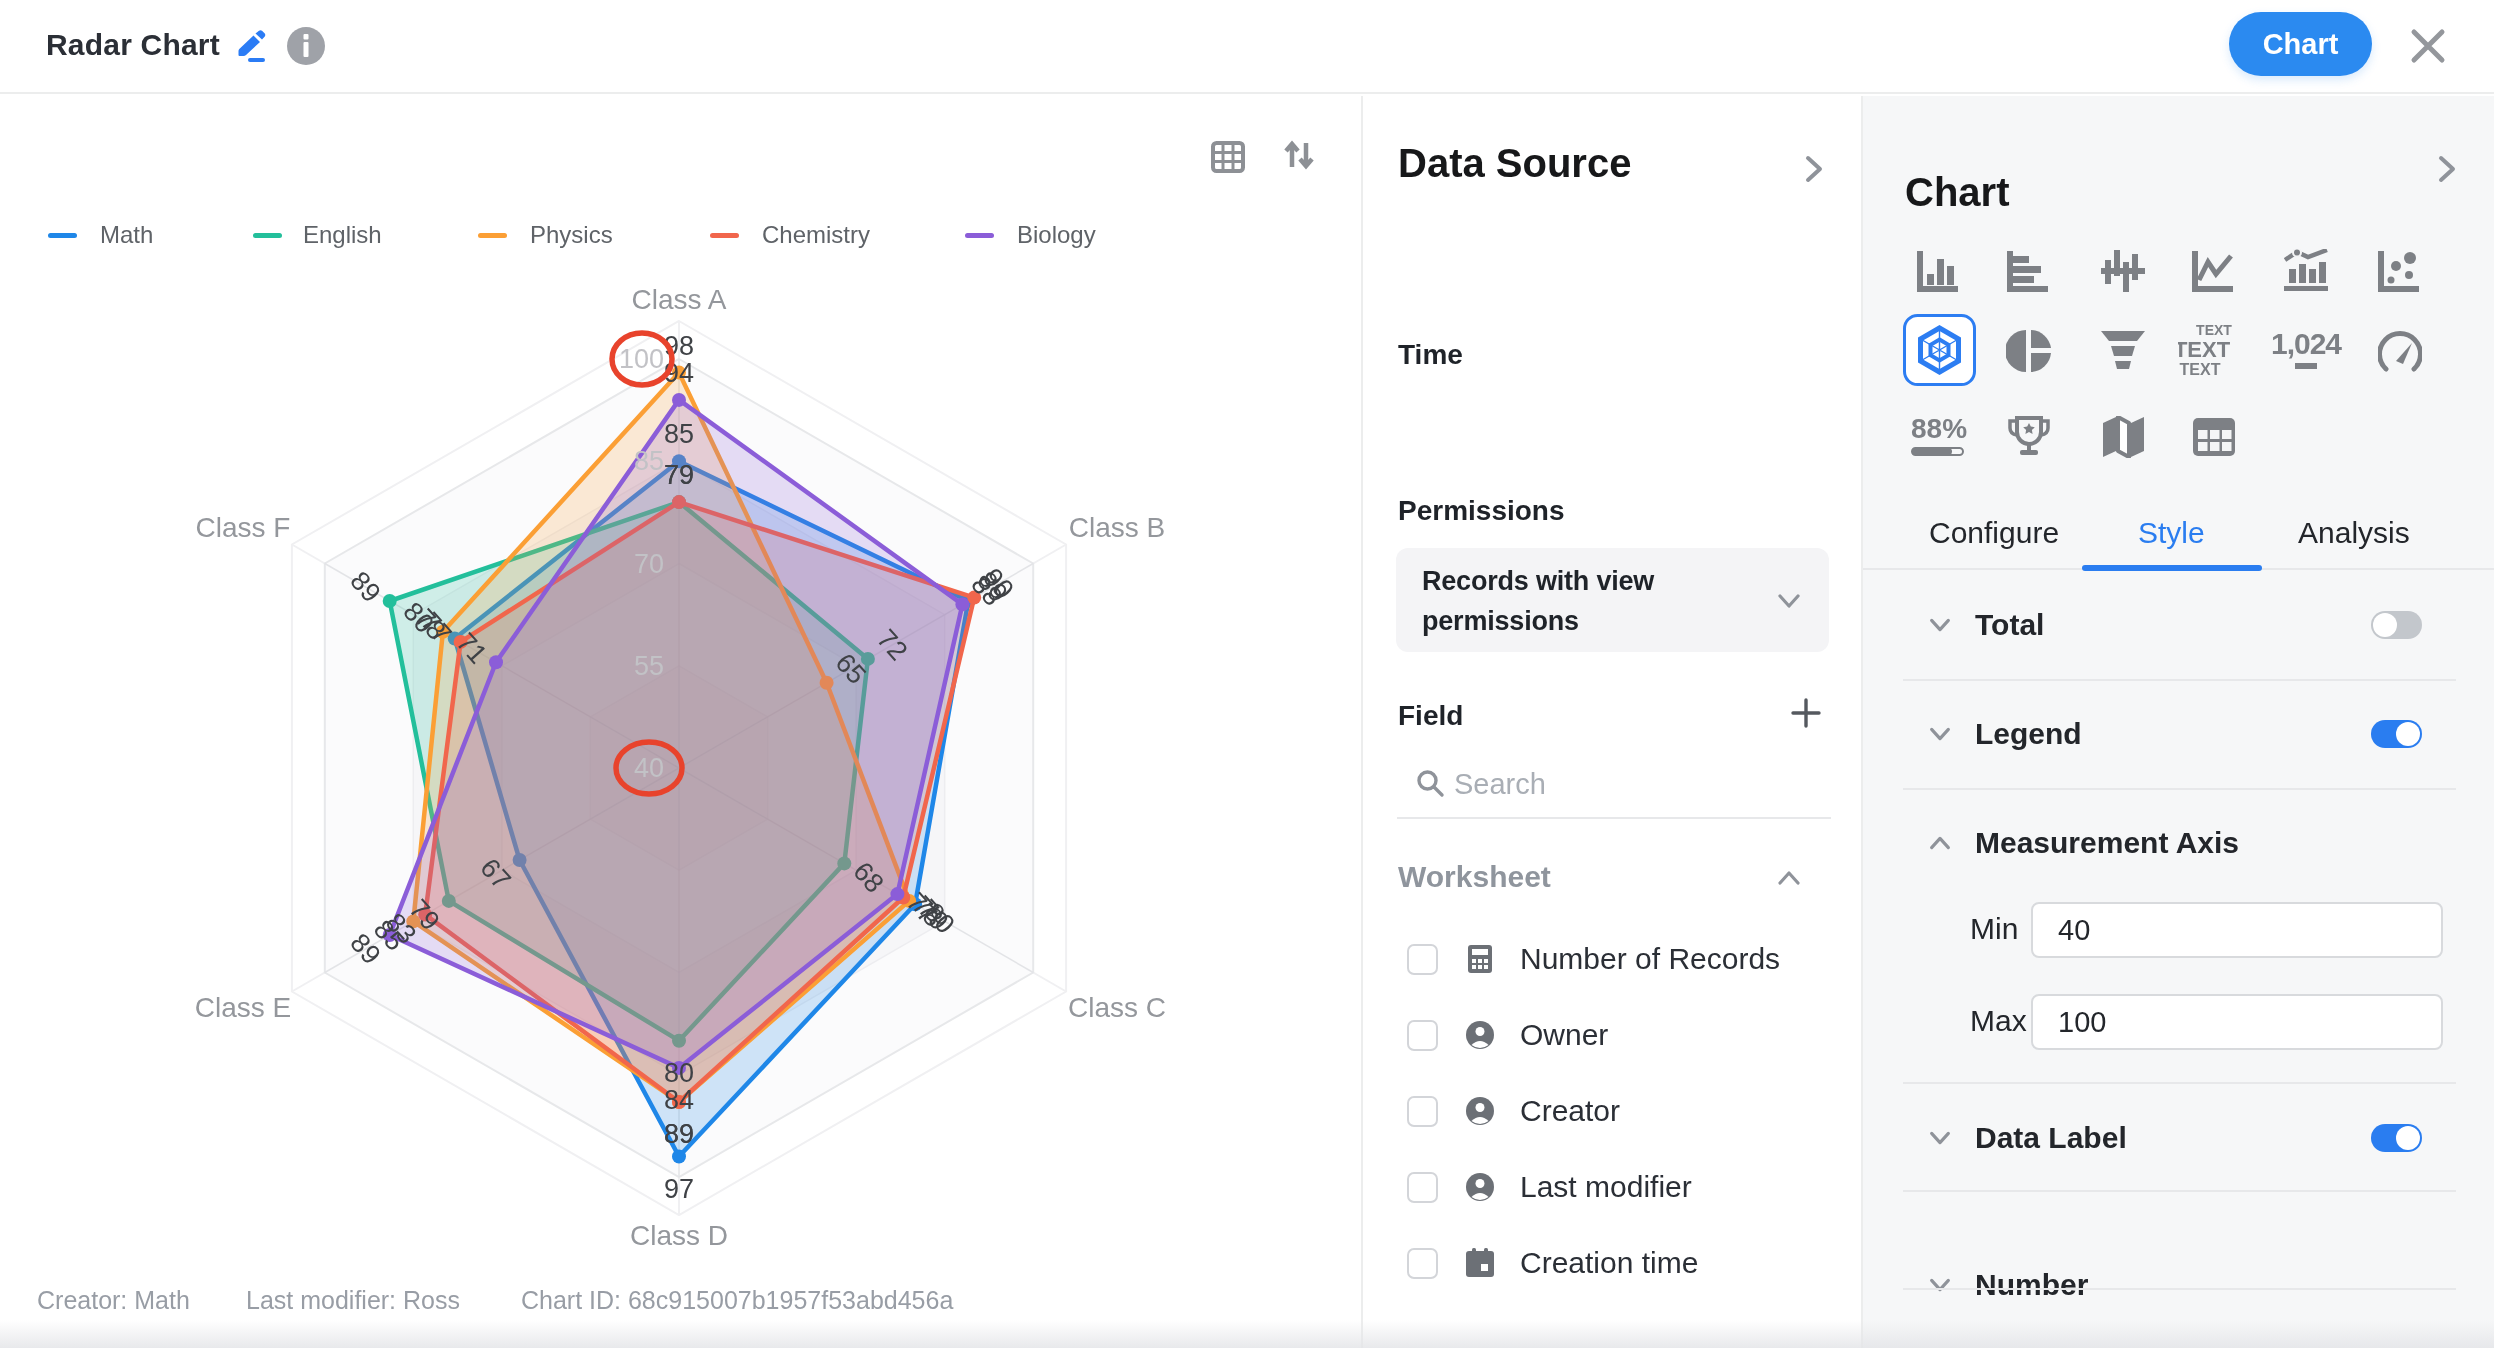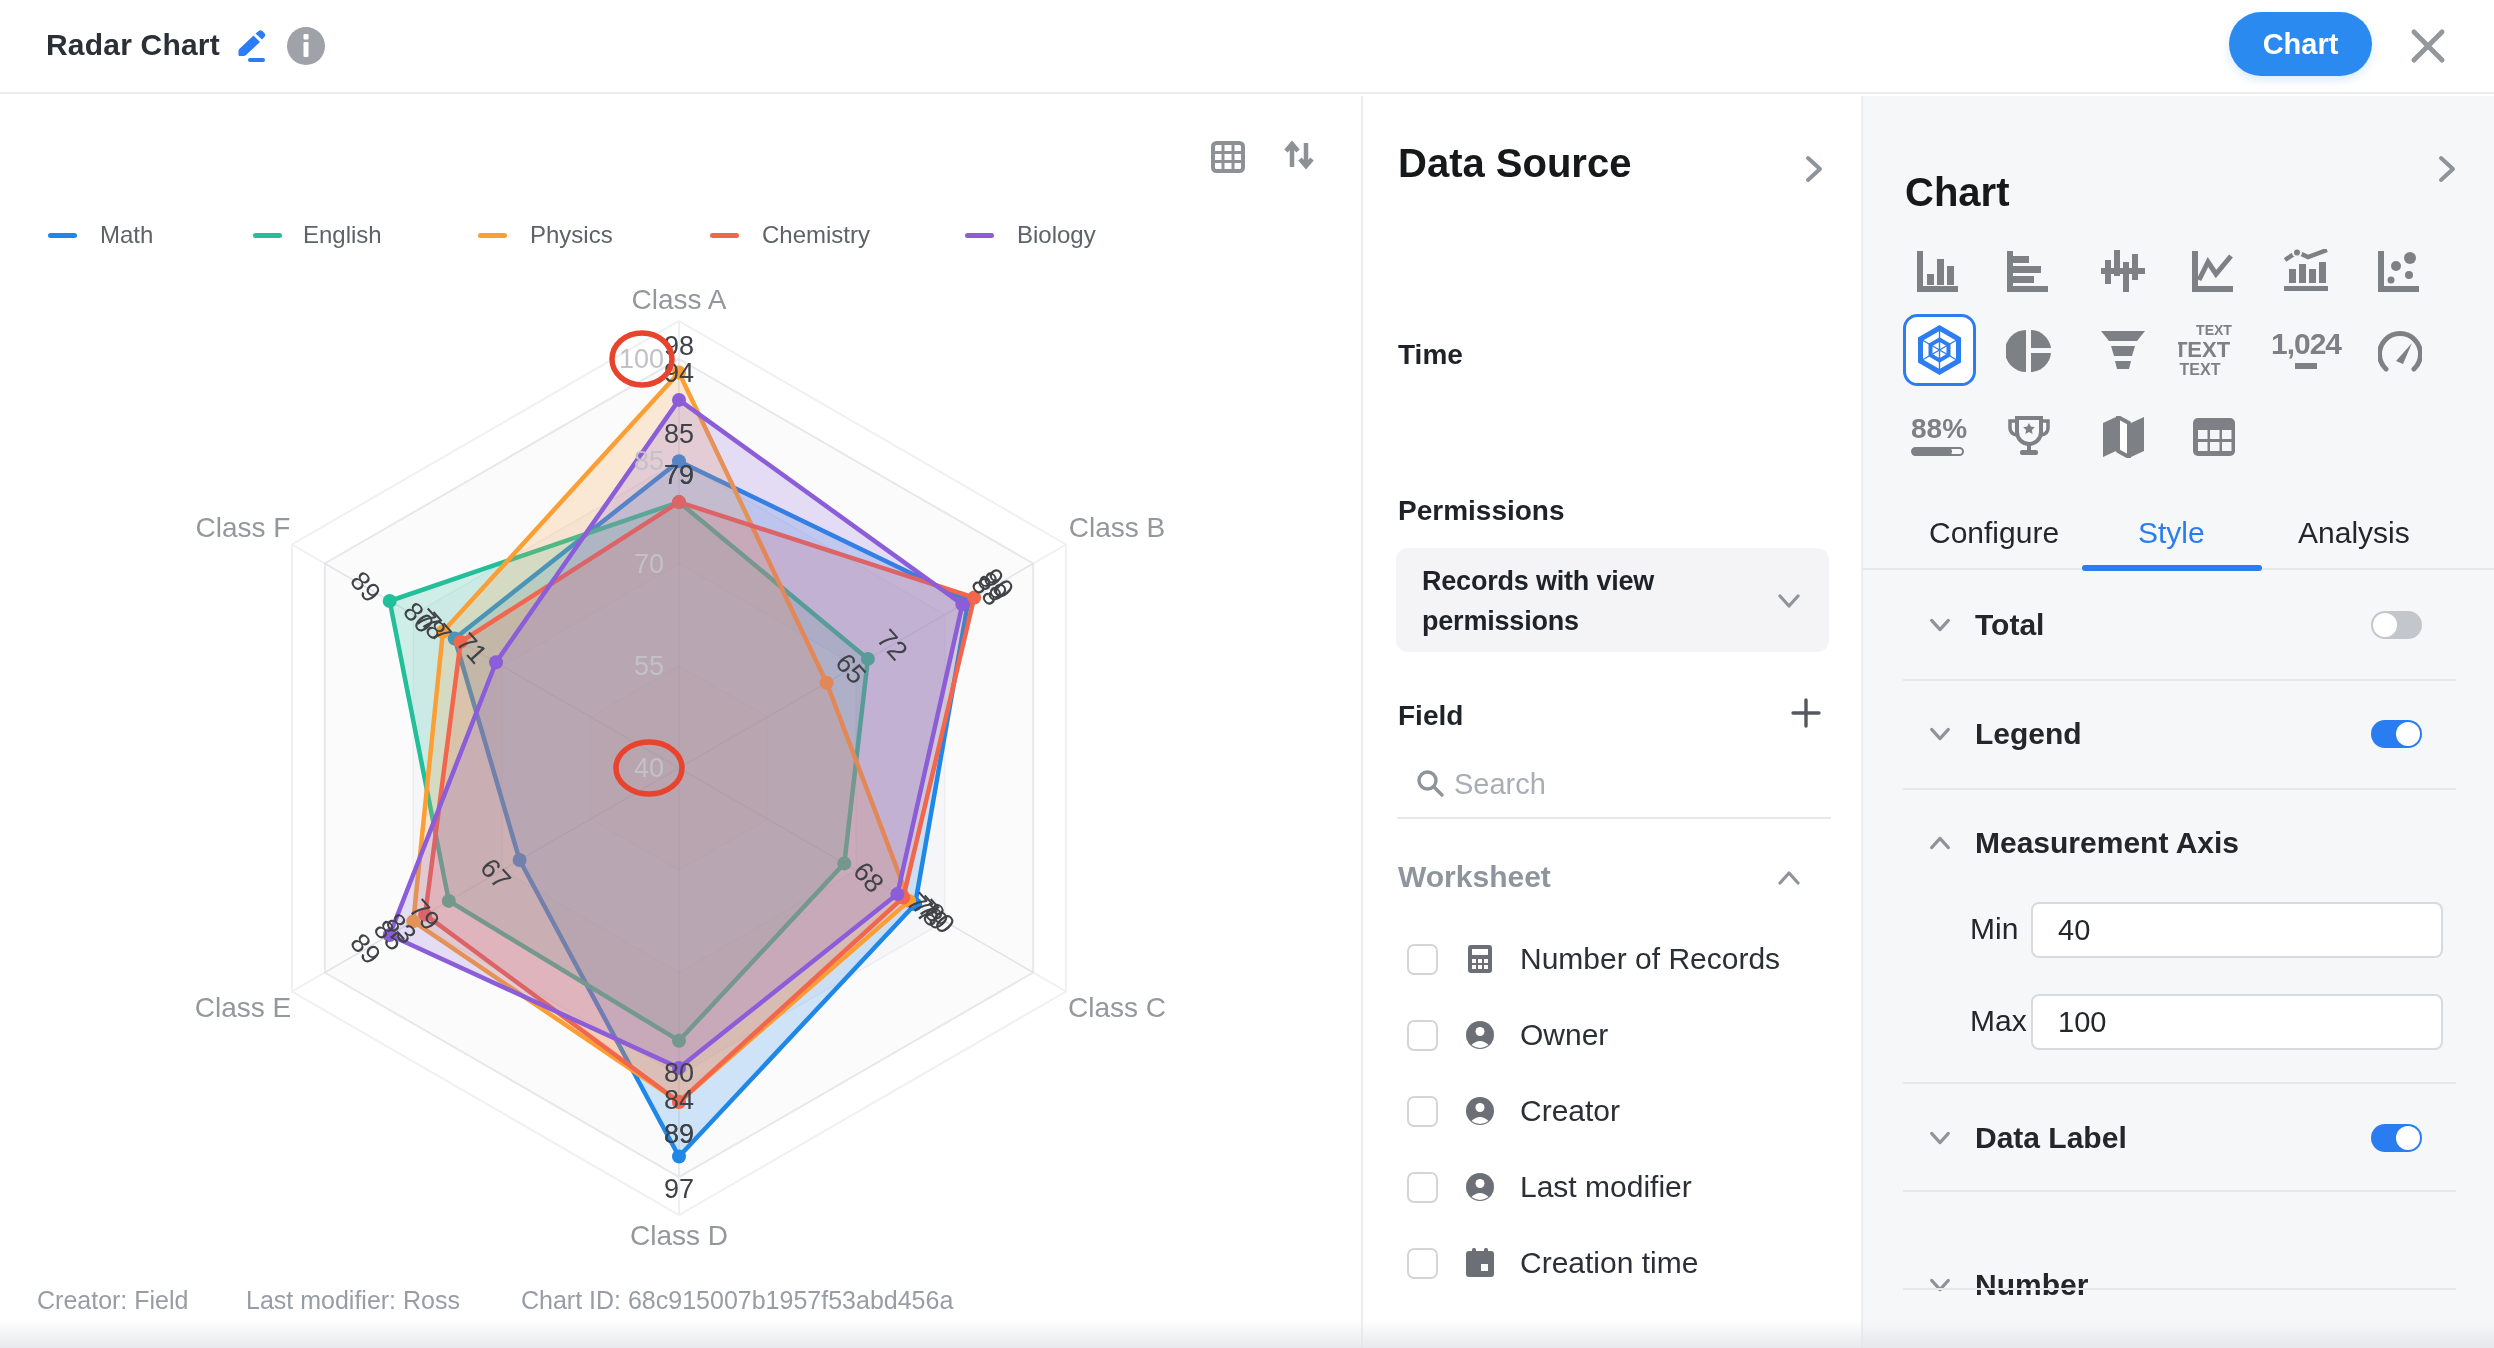--- a/index.html
+++ b/index.html
@@ -445,16 +445,16 @@
     </div>
   <div class="secdiv" style="top:1094px;"></div>
   <div class="sechead" style="top:1133px;margin-top:39px;">
       <svg class="schev" width="26" height="26" viewBox="0 0 28 28">
         <path d="M5 9 L14 19 L23 9" fill="none" stroke="#8f939a" stroke-width="3.4" stroke-linecap="round" stroke-linejoin="round"></path>
       </svg>
       <span>Number</span>
     </div>
   <div class="secdiv" style="top:1192px;"></div>
 </div>
-<div class="footer" style="left:37px;">Creator: Field</div>
+<div class="footer" style="left:37px;">Creator: Math</div>
 <div class="footer" style="left:246px;">Last modifier: Ross</div>
 <div class="footer" style="left:521px;">Chart ID: 68c915007b1957f53abd456a</div>
 <div style="position:absolute;left:0;top:1320px;width:2494px;height:28px;background:linear-gradient(to bottom, rgba(238,238,241,0), rgba(228,229,232,0.85));"></div>
 
 </body></html>

